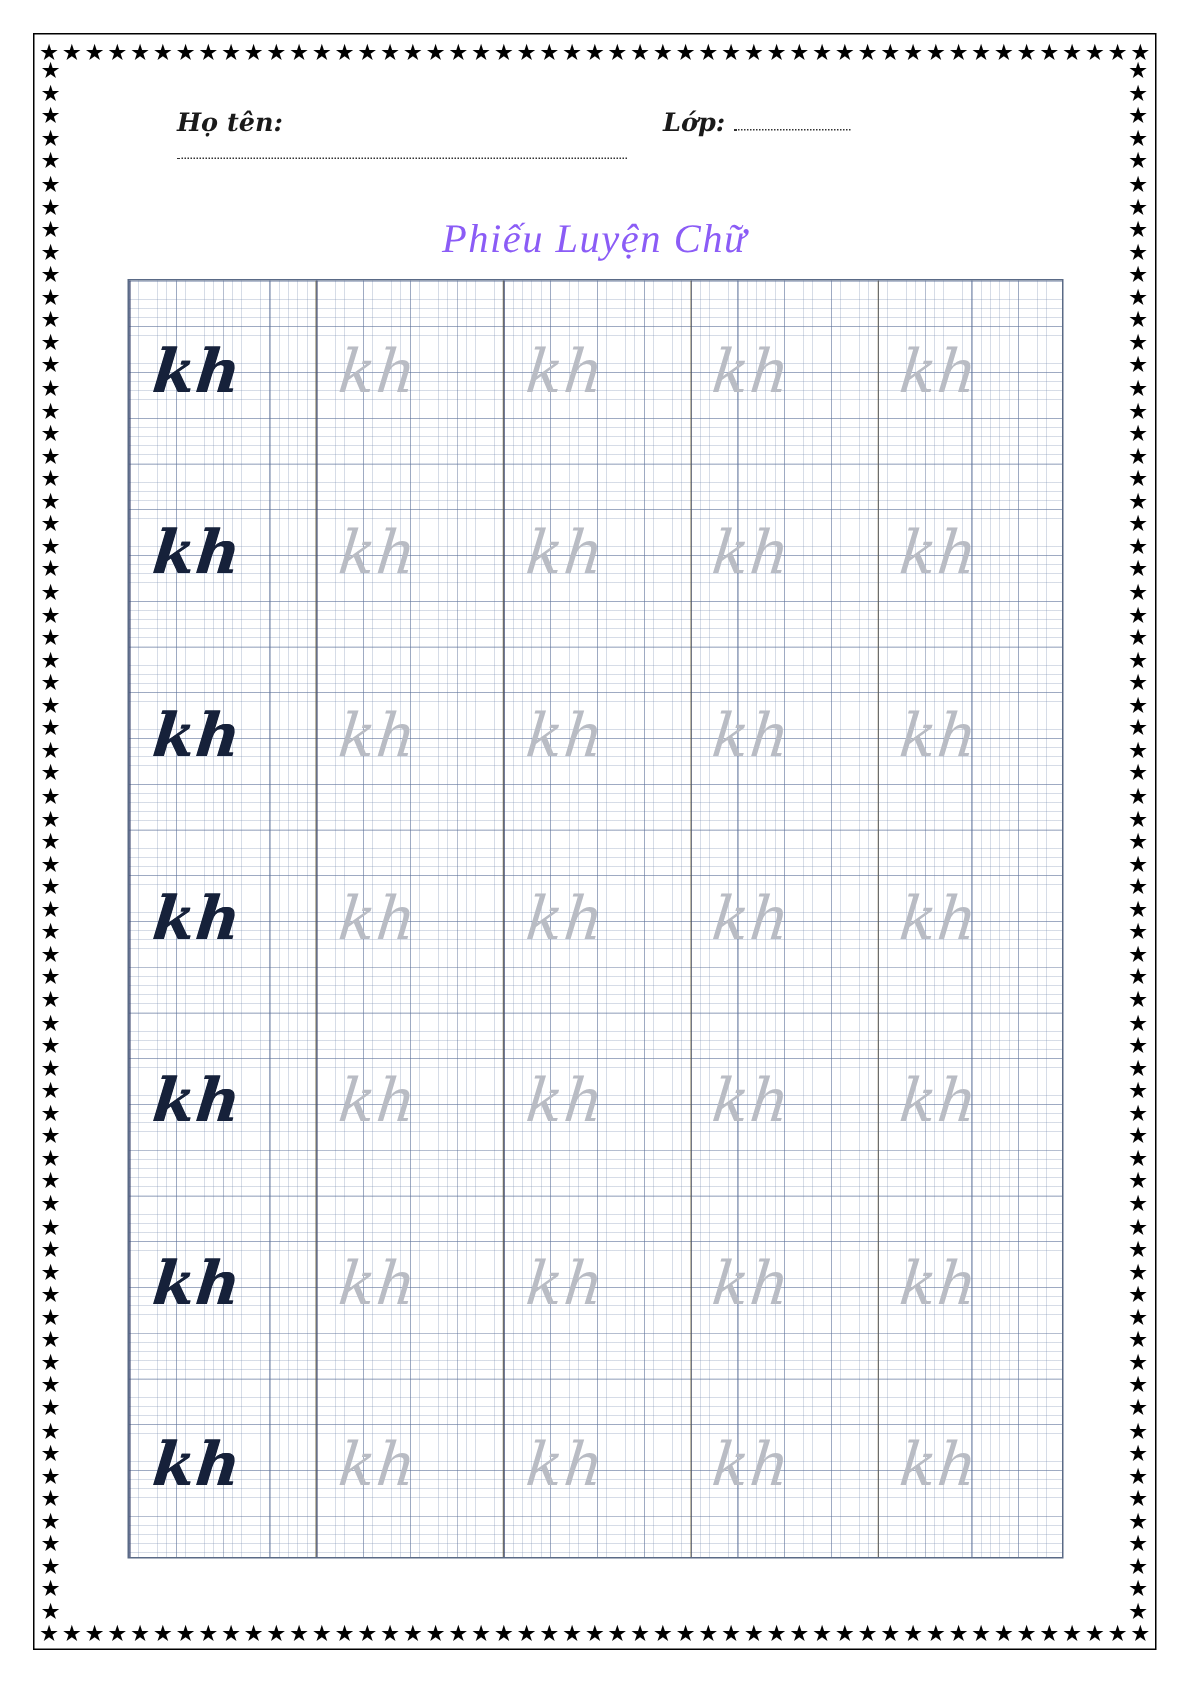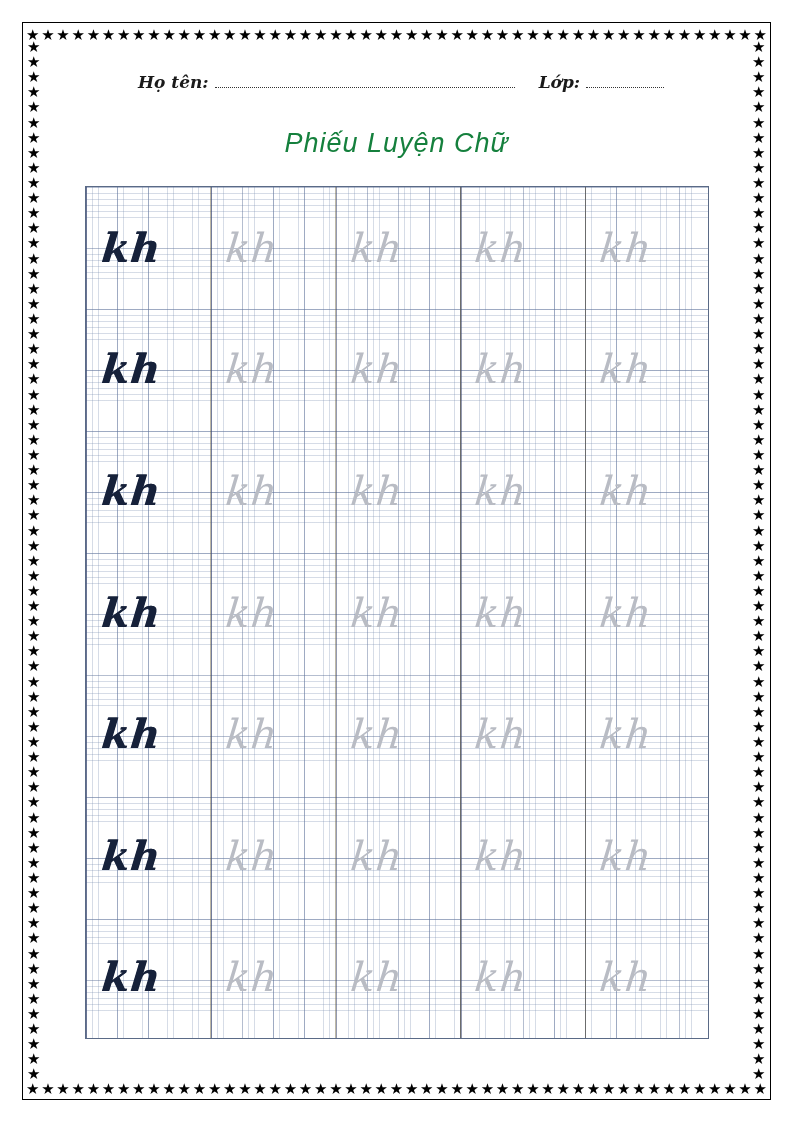--- a/index.html
+++ b/index.html
@@ -81,37 +81,37 @@
     font-weight: 600;
     white-space: nowrap;
     font-family: "DejaVu Serif", serif;
   }
   .dots {
     display: inline-block;
     border-bottom: 1.3px dotted #333;
     margin-left: 6px;
     height: 13px;
   }
-  .field.name { margin-left: 78px; }
+  .field.name { margin-left: 52px; flex-direction: column; }
   .field.name .dots { width: 300px; }
   .field.class { margin-left: 24px; }
   .field.class .dots { width: 78px; }
 
   
   .sheet-title {
     position: absolute;
     left: 0;
-    top: 128px;
+    top: 144px;
     width: 793px;
     text-align: center;
     font-size: 27px;
     font-style: italic;
-    font-family: Liberation Sans, sans-serif;
+    font-family: Liberation Serif, serif;
     letter-spacing: 1px;
-    color: #15803d;
+    color: #8b5cf6;
   }
 
   
   .grid-area {
     position: absolute;
     left: 85px;
     top: 186px;
     width: 624px;
     height: 853px;
     box-sizing: border-box;

